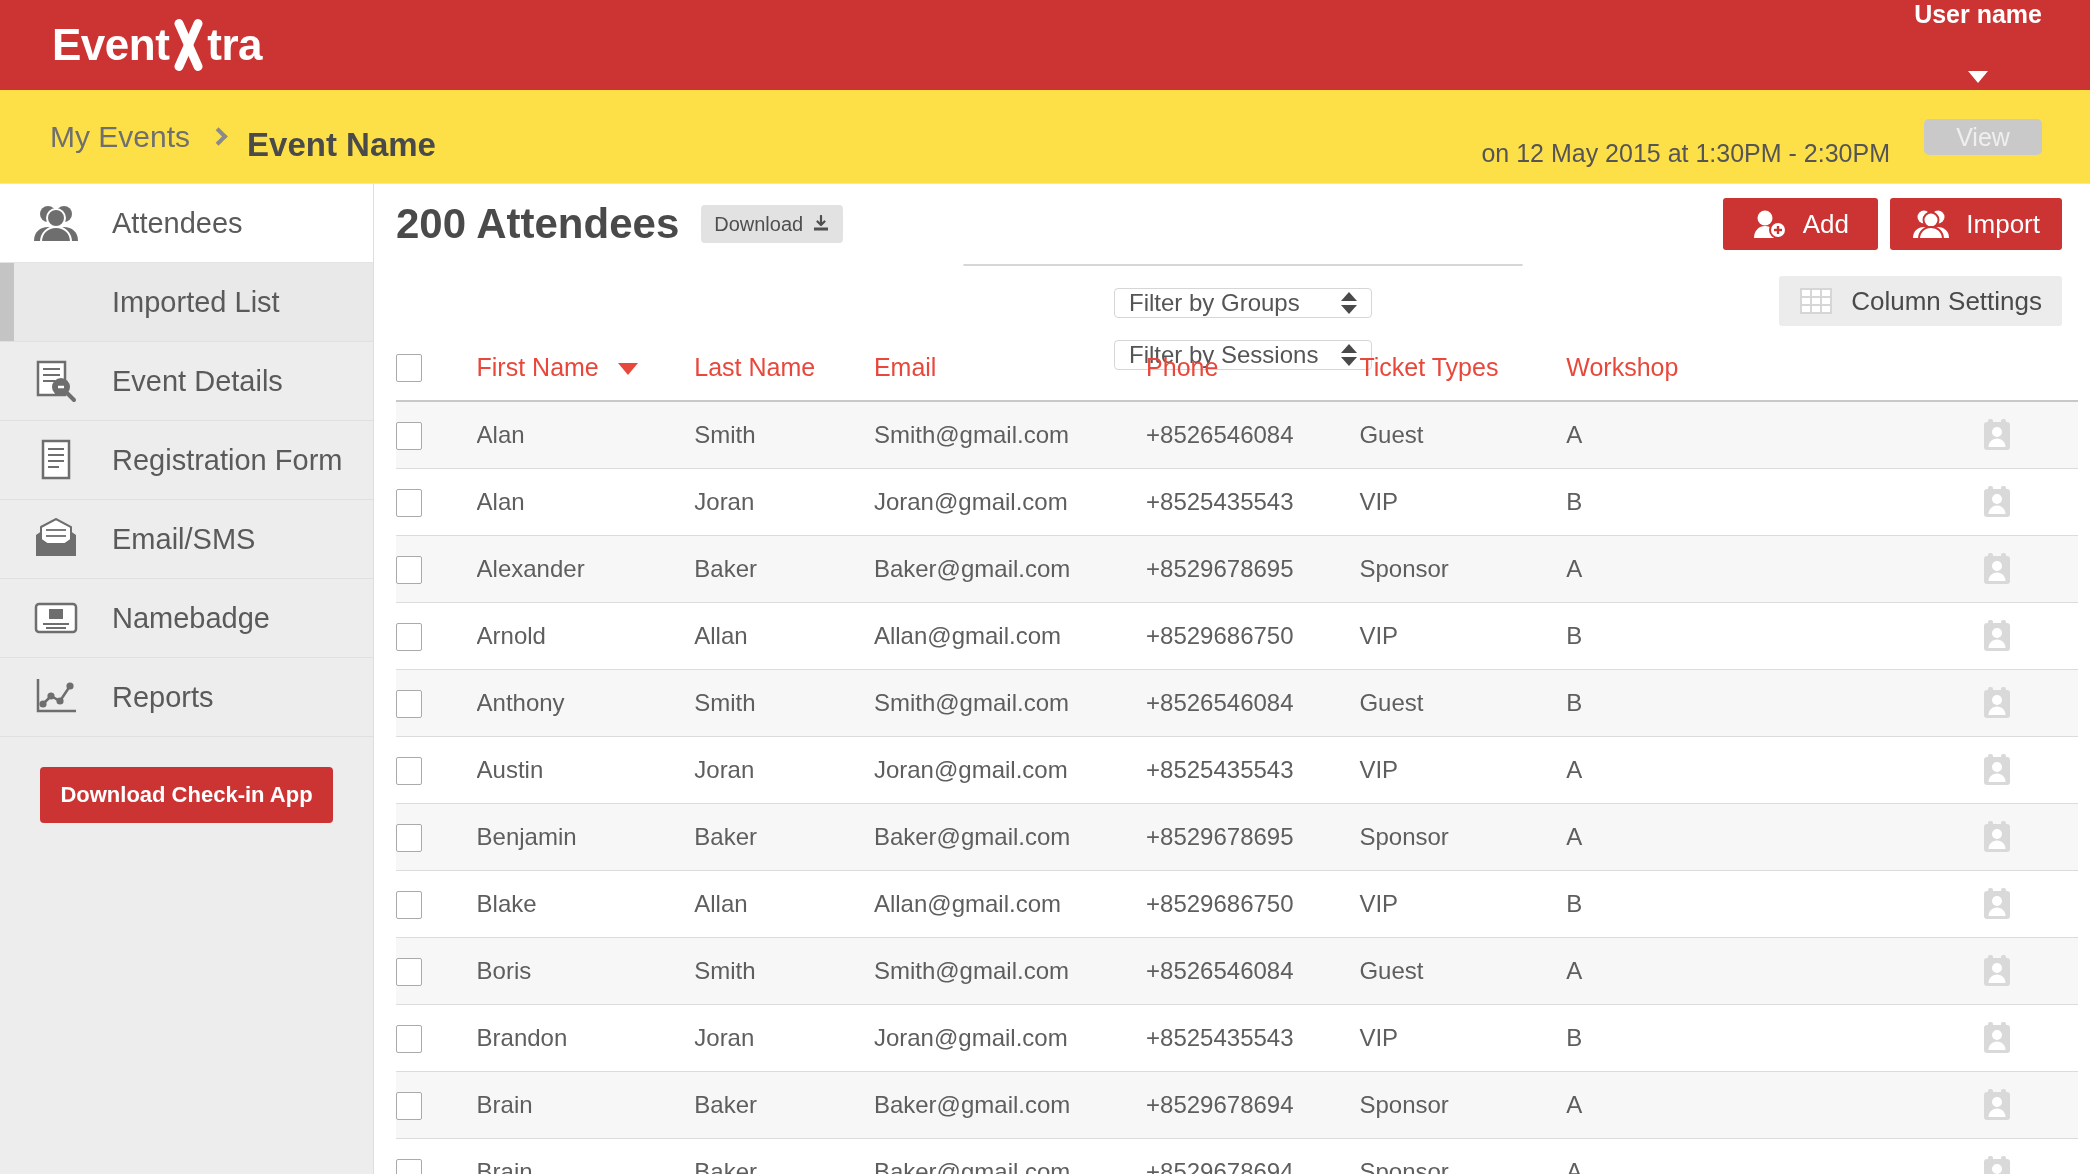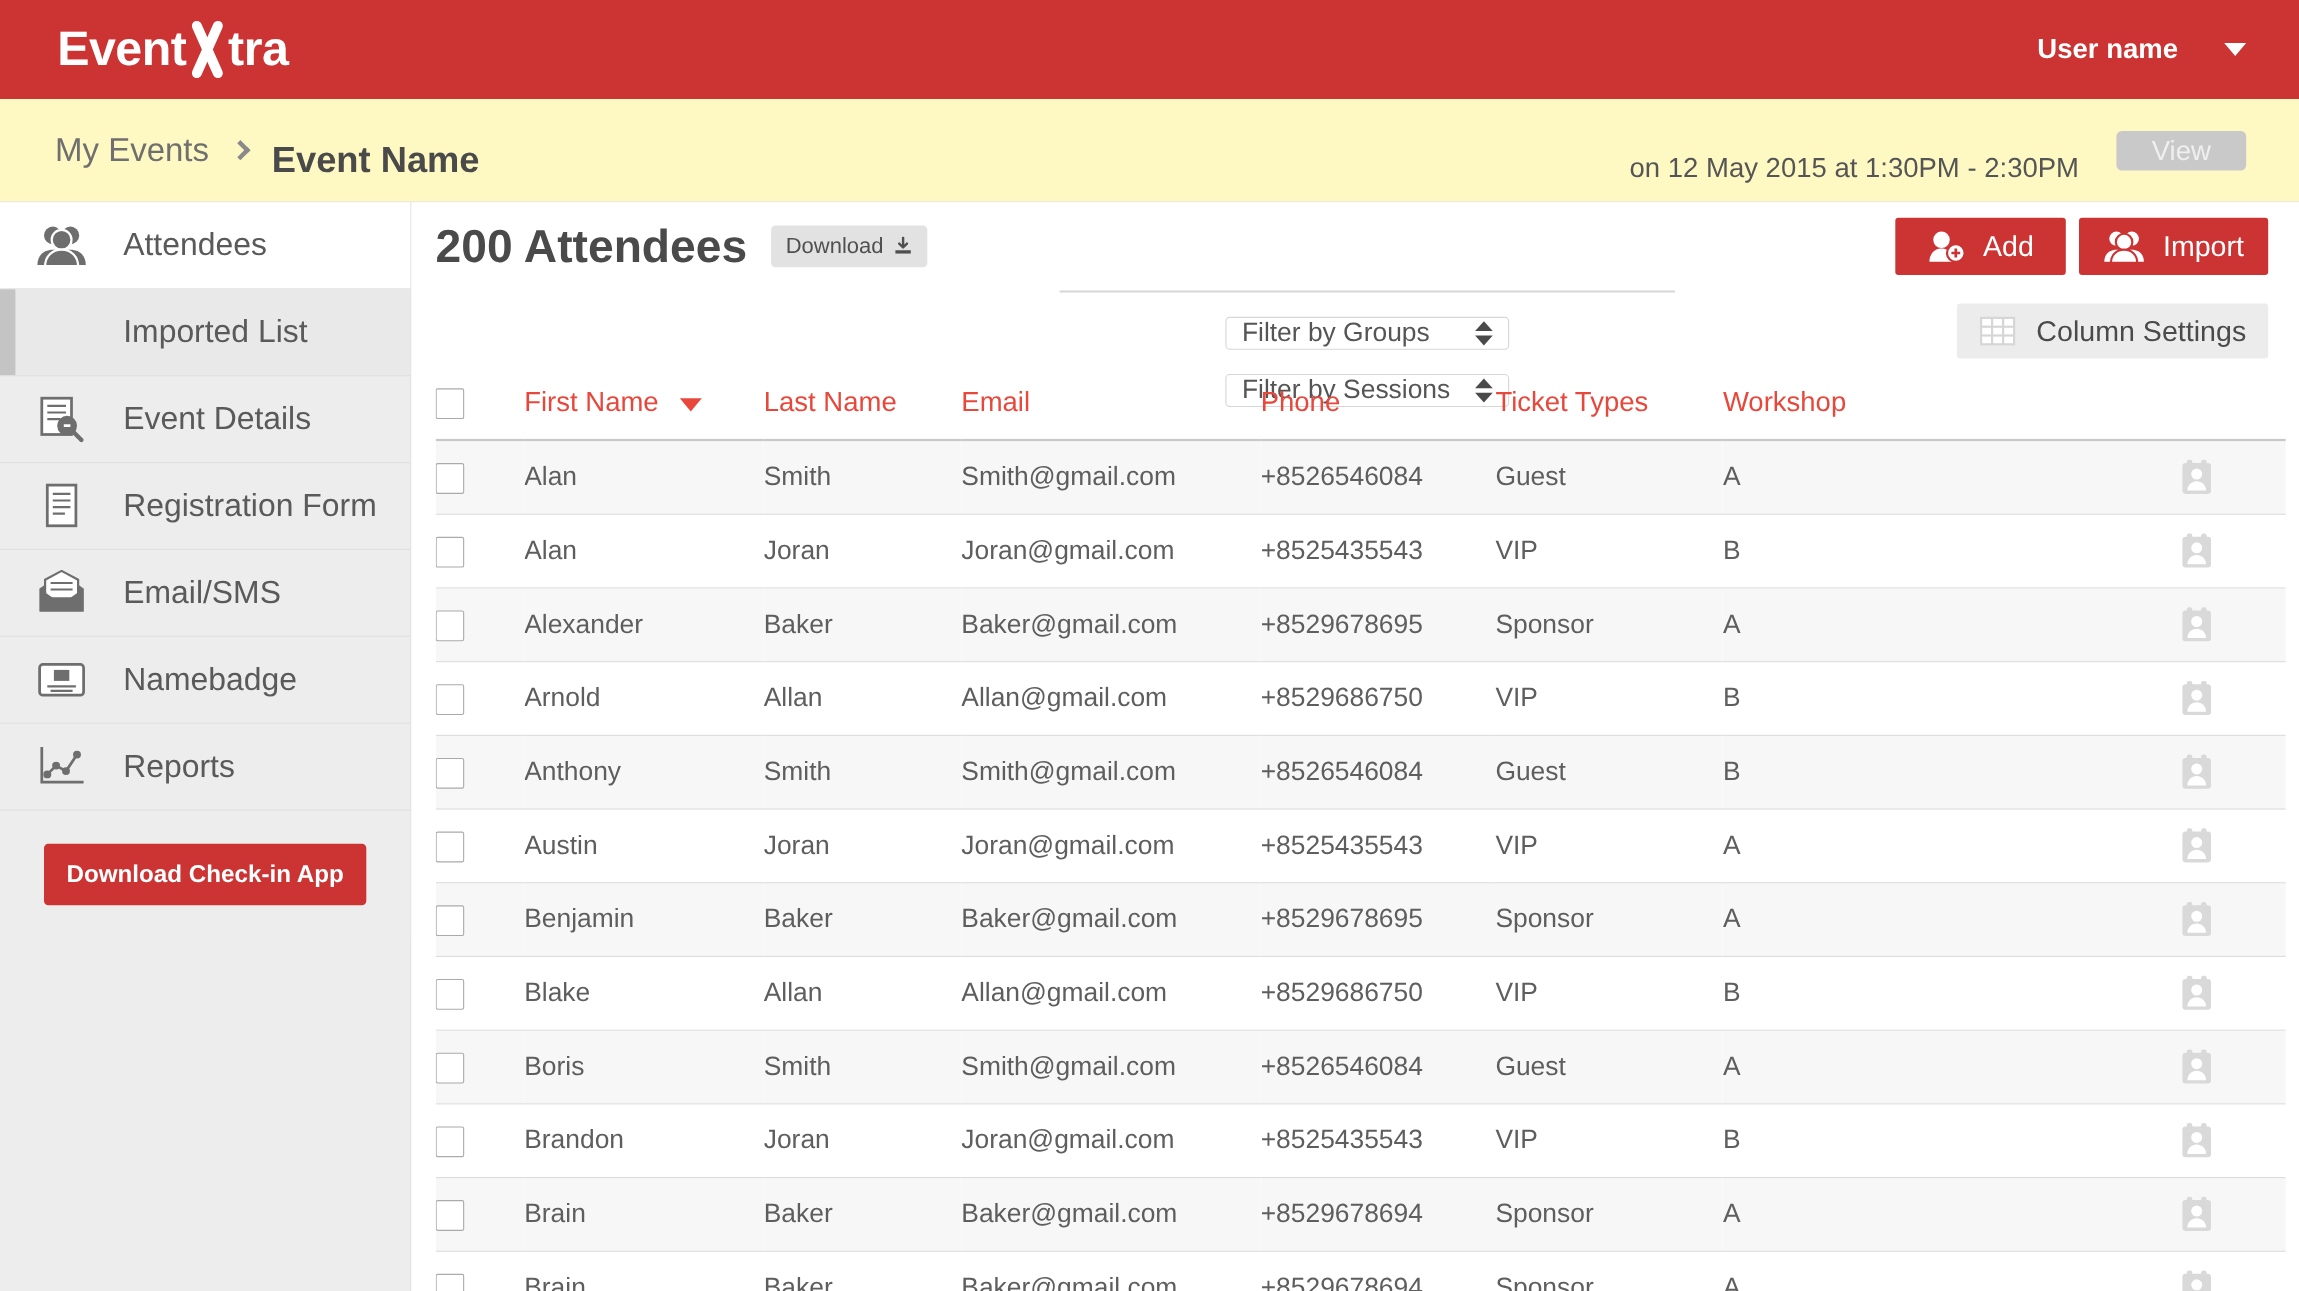--- a/index.html
+++ b/index.html
@@ -39,33 +39,34 @@
     display: block;
   }
   .logo .x-mark i:nth-child(1){ transform: rotate(24deg); }
   .logo .x-mark i:nth-child(2){ transform: rotate(-24deg); }
 
   .user-menu {
     position: absolute; right: 48px; top: 0; height: 90px;
     display: flex; align-items: center; gap: 42px;
     color: #fff; font-size: 25px; font-weight: 700;
     cursor: pointer;
+    flex-direction: column;
   }
   .caret-down {
     width: 0; height: 0;
     border-left: 10px solid transparent;
     border-right: 10px solid transparent;
     border-top: 12px solid #fff;
   }
 
   
   .crumbbar {
     position: absolute; top: 90px; left: 0;
     width: 2090px; height: 94px;
-    background: #fef9c3;
+    background: #fde047;
     border-bottom: 1px solid #e3e3e3;
     display: flex; align-items: center;
   }
   .crumb-left { display: flex; align-items: center; margin-left: 50px; gap: 22px; }
   .crumb-root { font-size: 30px; color: #6f6f6f; cursor: pointer; }
   .crumb-chevron {
     width: 13px; height: 13px;
     border-top: 4px solid #8a8a8a;
     border-right: 4px solid #8a8a8a;
     transform: rotate(45deg);

